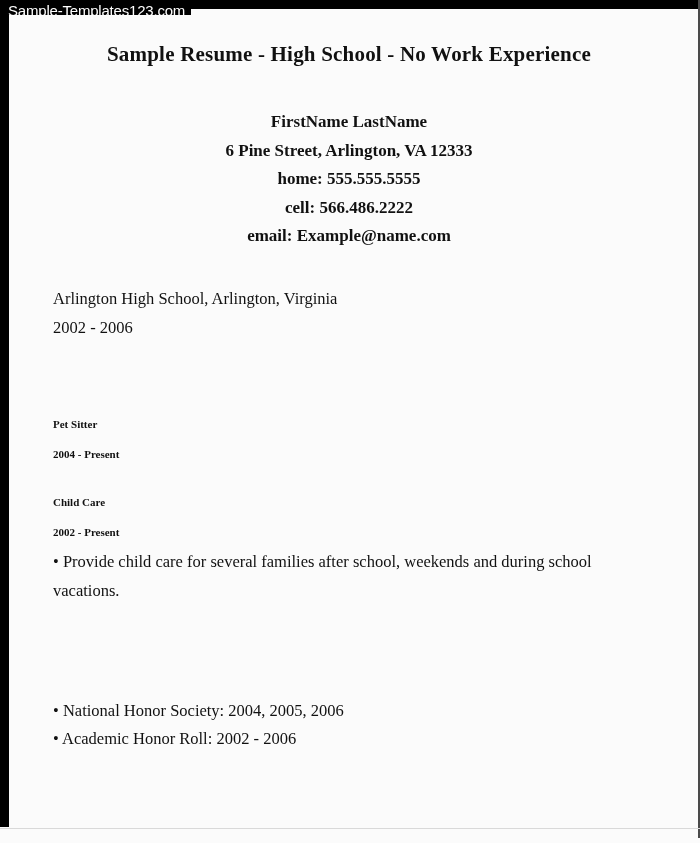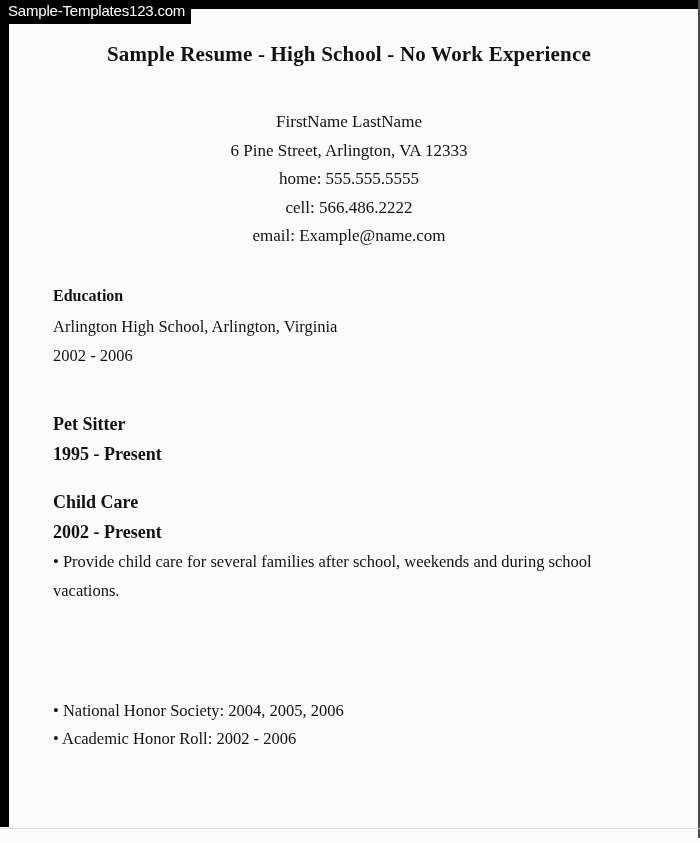--- a/index.html
+++ b/index.html
@@ -51,21 +51,21 @@
     width: 700px;
     height: 1px;
     background: #d9d9d9;
   }
 
   
   #watermark {
     position: absolute;
     top: 0;
     left: 0;
-    height: 24px;
+    height: 15px;
     padding: 0 6px 0 8px;
     background: #000000;
     color: #ffffff;
     font-family: "Liberation Sans", "DejaVu Sans", sans-serif;
     font-size: 15px;
     line-height: 21px;
     white-space: nowrap;
     letter-spacing: -0.2px;
   }
 
@@ -93,20 +93,21 @@
     position: absolute;
     top: 108px;
     left: 0;
     width: 680px;
     text-align: center;
   }
   .contact-line {
     font-size: 17px;
     line-height: 28.5px;
     white-space: nowrap;
+    font-weight: bold;
   }
 
   .section {
     position: absolute;
     left: 44px;
     width: 600px;
   }
   #section-education { top: 284px; }
   #section-experience { top: 409px; }
   #section-achievements { top: 697px; }
@@ -115,21 +116,21 @@
     font-size: 16px;
     font-weight: bold;
     line-height: 24px;
     margin-bottom: 4px;
   }
   .body-line {
     font-size: 16.5px;
     line-height: 29px;
   }
   .sub-heading {
-    font-size: 18px;
+    font-size: 11px;
     font-weight: bold;
     line-height: 30px;
   }
   .bullet-line {
     font-size: 16.5px;
     line-height: 29px;
   }
   .job-block { margin-bottom: 18px; }
   .job-block.last { margin-bottom: 12px; }
   .achv-line { line-height: 28px; }
@@ -152,30 +153,29 @@
 
     <div id="contact-block">
       <div class="contact-line">FirstName LastName</div>
       <div class="contact-line">6 Pine Street, Arlington, VA 12333</div>
       <div class="contact-line">home: 555.555.5555</div>
       <div class="contact-line">cell: 566.486.2222</div>
       <div class="contact-line">email: Example@name.com</div>
     </div>
 
     <div class="section" id="section-education">
-      <div class="section-heading">Education</div>
       <div class="body-line">Arlington High School, Arlington, Virginia</div>
       <div class="body-line">2002 - 2006</div>
     </div>
 
     <div class="section" id="section-experience">
 
       <div class="job-block">
         <div class="sub-heading">Pet Sitter</div>
-        <div class="sub-heading">1995 - Present</div>
+        <div class="sub-heading">2004 - Present</div>
       </div>
 
       <div class="job-block last">
         <div class="sub-heading">Child Care</div>
         <div class="sub-heading">2002 - Present</div>
         <div class="bullet-line">• Provide child care for several families after school, weekends and during school vacations.</div>
       </div>
     </div>
 
     <div class="section" id="section-achievements">

